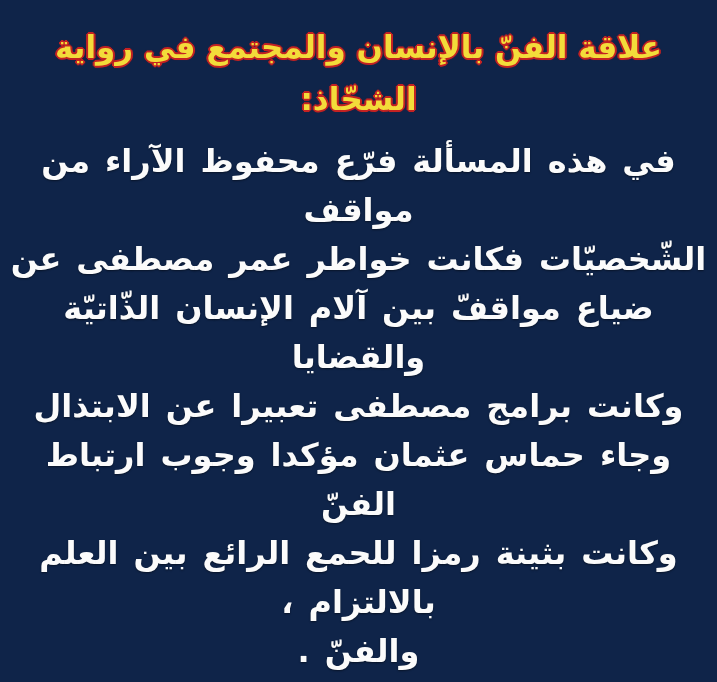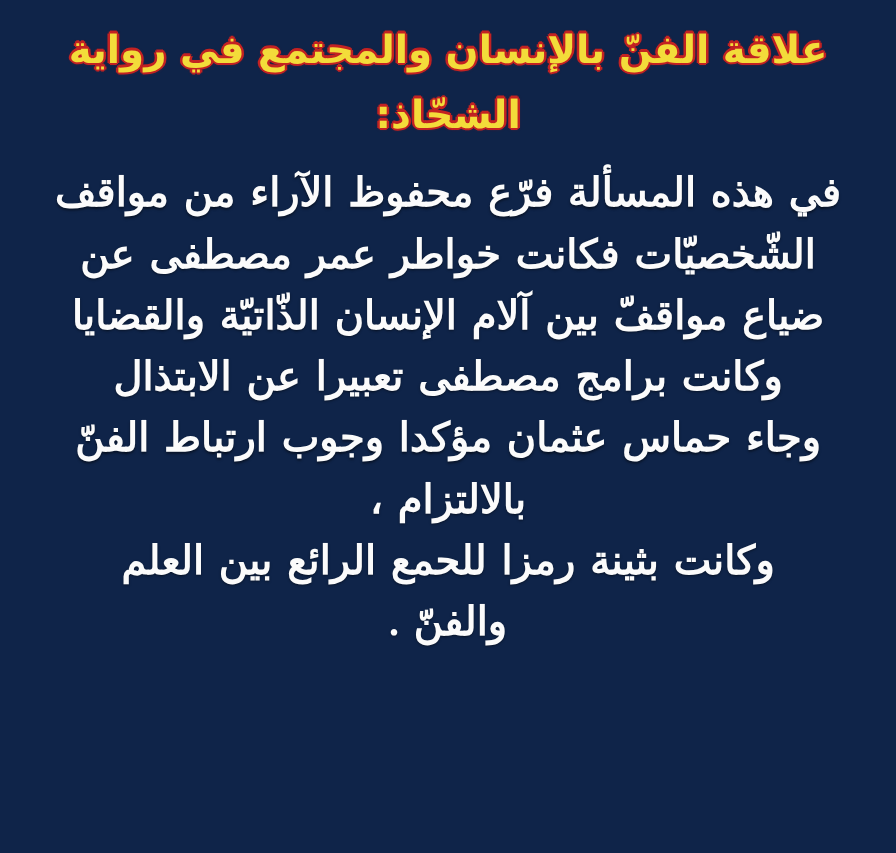--- a/index.html
+++ b/index.html
@@ -17,20 +17,21 @@
     font-family:"DejaVu Sans", sans-serif;
     font-weight:bold;
     direction:rtl;
   }
   .card{
     width:100%;height:100%;
     display:flex;flex-direction:column;align-items:center;
     text-align:center;
     box-sizing:border-box;
     padding-top:14px;
+    justify-content:center;
   }
   .title{
     margin:0;
     padding:0 8px;
     color:var(--title-color);
     font-size:31px;
     line-height:52px;
     font-weight:bold;
     text-shadow:
       -2px 0 var(--title-outline), 2px 0 var(--title-outline),
@@ -43,33 +44,32 @@
     margin-top:12px;
     color:var(--body-color);
     font-size:32px;
     line-height:49px;
     word-spacing:0.12em;
     width:100%;
   }
   .body-line{
     padding:0 4px;
     text-shadow:0 1px 2px rgba(0,0,0,0.45);
-    font-family:Liberation Serif, serif;
   }
 </style>
 </head>
 <body>
 
 <div class="card">
   <h1 class="title">علاقة الفنّ بالإنسان والمجتمع في رواية الشحّاذ:</h1>
 
   <div class="body-text">
     <div class="body-line">في هذه المسألة فرّع محفوظ الآراء من مواقف</div>
     <div class="body-line">الشّخصيّات فكانت خواطر عمر مصطفى عن</div>
     <div class="body-line">ضياع مواقفّ بين آلام الإنسان الذّاتيّة والقضايا</div>
     <div class="body-line">وكانت برامج مصطفى تعبيرا عن الابتذال</div>
     <div class="body-line">وجاء حماس عثمان مؤكدا وجوب ارتباط الفنّ</div>
+    <div class="body-line">وكانت بثينة رمزا للحمع الرائع بين العلم</div>
     <div class="body-line">بالالتزام ،</div>
-    <div class="body-line">وكانت بثينة رمزا للحمع الرائع بين العلم</div>
     <div class="body-line">والفنّ .</div>
   </div>
 
 </div>
 
 </body></html>

